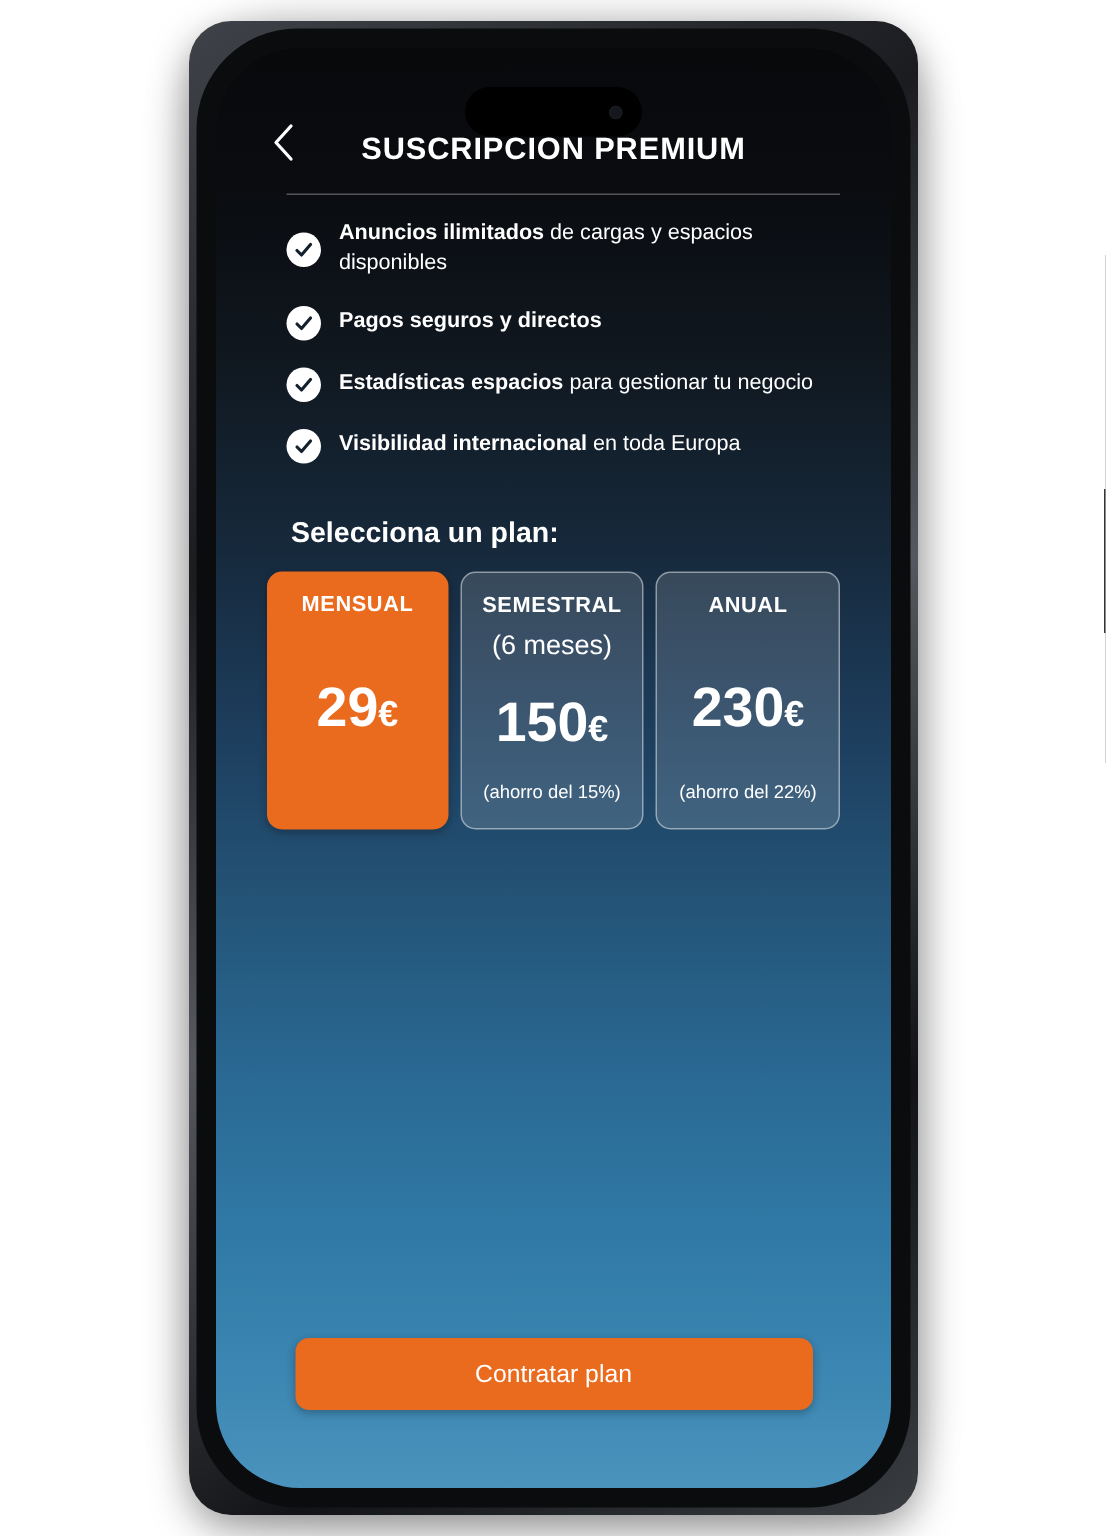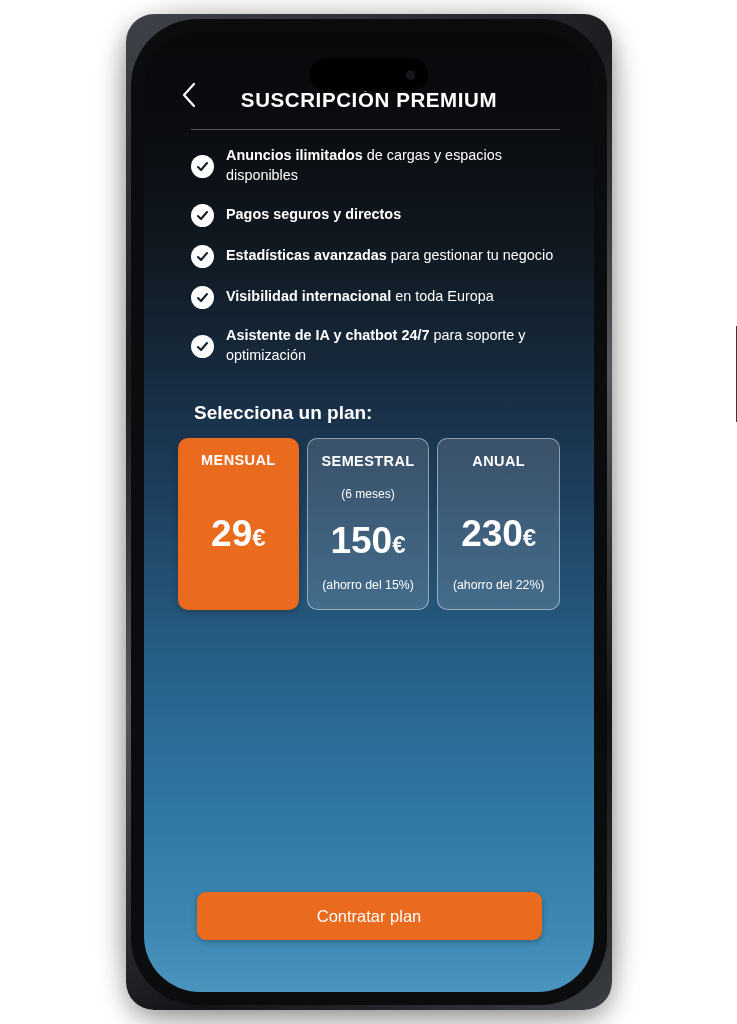--- a/index.html
+++ b/index.html
@@ -236,23 +236,23 @@
     border: 1px solid rgba(255,255,255,0.45);
   }
 
   .plan-name {
     font-size: 14.5px;
     font-weight: bold;
     letter-spacing: 0.4px;
     color: #ffffff;
   }
   .plan-sub {
-    font-size: 12px;
-    color: #ffffff;
-    margin-top: 18px;
+    font-size: 18px;
+    color: #ffffff;
+    margin-top: 8px;
   }
   .plan-price {
     margin-top: auto;
     margin-bottom: auto;
     font-size: 37px;
     font-weight: bold;
     color: #ffffff;
     line-height: 1;
     padding: 14px 0 8px;
   }
@@ -341,40 +341,32 @@
               </span>
               <span class="feature-text"><b>Pagos seguros y directos</b><span></span></span>
             </div>
 
             <div class="feature">
               <span class="check">
                 <svg width="13" height="13" viewBox="0 0 13 13" aria-hidden="true">
                   <path d="M2 7 L5 10 L11 3" fill="none" stroke="#14202c" stroke-width="2.1" stroke-linecap="round" stroke-linejoin="round"></path>
                 </svg>
               </span>
-              <span class="feature-text"><b>Estadísticas avanzadas</b><span> para gestionar tu negocio</span></span>
+              <span class="feature-text"><b>Estadísticas espacios</b><span> para gestionar tu negocio</span></span>
             </div>
 
             <div class="feature">
               <span class="check">
                 <svg width="13" height="13" viewBox="0 0 13 13" aria-hidden="true">
                   <path d="M2 7 L5 10 L11 3" fill="none" stroke="#14202c" stroke-width="2.1" stroke-linecap="round" stroke-linejoin="round"></path>
                 </svg>
               </span>
               <span class="feature-text"><b>Visibilidad internacional</b><span> en toda Europa</span></span>
             </div>
 
-            <div class="feature">
-              <span class="check">
-                <svg width="13" height="13" viewBox="0 0 13 13" aria-hidden="true">
-                  <path d="M2 7 L5 10 L11 3" fill="none" stroke="#14202c" stroke-width="2.1" stroke-linecap="round" stroke-linejoin="round"></path>
-                </svg>
-              </span>
-              <span class="feature-text"><b>Asistente de IA y chatbot 24/7</b><span> para soporte y optimización</span></span>
-            </div>
 
           </div>
 
           <div class="plans-title">Selecciona un plan:</div>
 
           <div class="plans">
 
             <div class="plan selected">
               <div class="plan-name">MENSUAL</div>
               <div class="plan-sub"></div>

